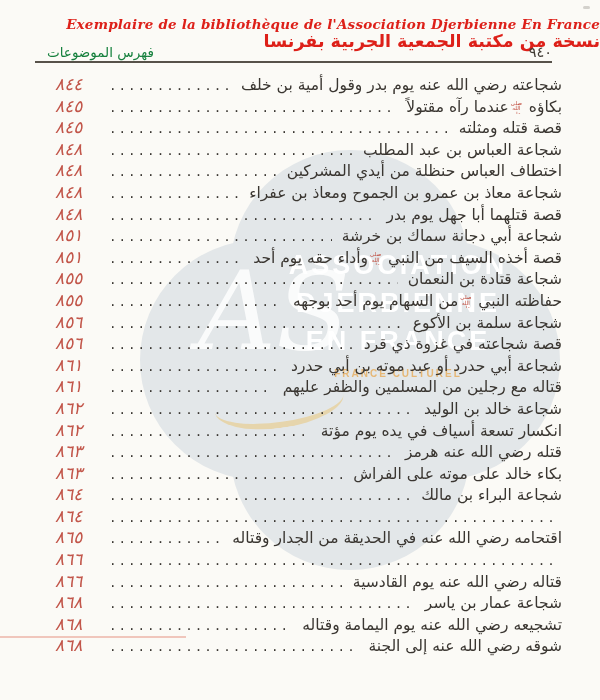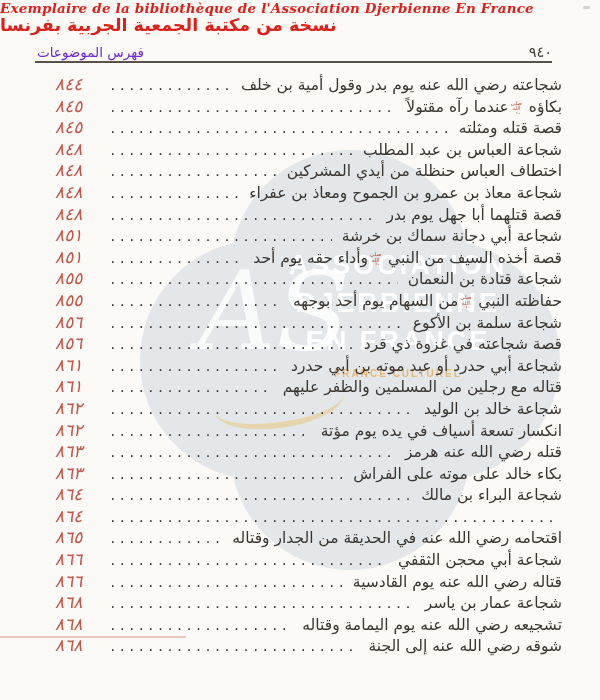--- a/index.html
+++ b/index.html
@@ -4,30 +4,30 @@
 <style>
   html,body{margin:0;padding:0;}
   body{width:600px;height:700px;overflow:hidden;
        font-family:"DejaVu Sans",sans-serif;
        --stamp_red:#dd2019; --num_red:#c2564a; --ink:#3a3631;
        --rule:#57524a; --wm_shape:#e3e7e9; --wm_text:#ffffff;
        --wm_sub:#e7a850; --artifact:#edbcb2; --paper:#fbfaf6;}
   .page{position:relative;width:600px;height:700px;background:var(--paper);}
 
   
-  .stamp{position:absolute;top:0;left:0;right:0;text-align:left;
+  .stamp{position:absolute;top:16px;left:0;right:0;text-align:right;
          color:var(--stamp_red);z-index:3;}
   .stamp-fr{font-family:"DejaVu Serif",serif;font-style:italic;font-weight:bold;
             font-size:13.5px;letter-spacing:.2px;}
   .stamp-ar{direction:rtl;font-weight:bold;font-size:17.5px;margin-top:-1px;
             letter-spacing:0;}
 
   
   .toc-head{position:absolute;top:40px;left:35px;width:517px;height:20px;z-index:3;}
-  .sec-title{position:absolute;left:2px;bottom:0;font-size:13.5px;color:#6d28d9;
+  .sec-title{position:absolute;left:12px;bottom:0;font-size:13.5px;color:#15803d;
              direction:rtl;}
   .folio{position:absolute;right:0;bottom:0;font-size:14.5px;color:#403b34;
          letter-spacing:4px;direction:ltr;}
   .rule{position:absolute;top:61px;left:35px;width:517px;height:2px;
         background:var(--rule);z-index:3;}
 
   
   .wm{position:absolute;left:140px;top:150px;width:420px;height:420px;z-index:0;}
   .wm i{position:absolute;background:var(--wm_shape);display:block;}
   .lobe{width:240px;height:240px;border-radius:50%;}
@@ -230,21 +230,20 @@
 
     <div class="row">
       <span class="num">٨٦٥</span>
       <span class="leader">........................................................................................................................</span>
       <span class="title">اقتحامه رضي الله عنه في الحديقة من الجدار وقتاله</span>
     </div>
 
     <div class="row">
       <span class="num">٨٦٦</span>
       <span class="leader">........................................................................................................................</span>
-      <span class="title">شجاعة أبي محجن الثقفي</span>
     </div>
 
     <div class="row">
       <span class="num">٨٦٦</span>
       <span class="leader">........................................................................................................................</span>
       <span class="title">قتاله رضي الله عنه يوم القادسية</span>
     </div>
 
     <div class="row">
       <span class="num">٨٦٨</span>

